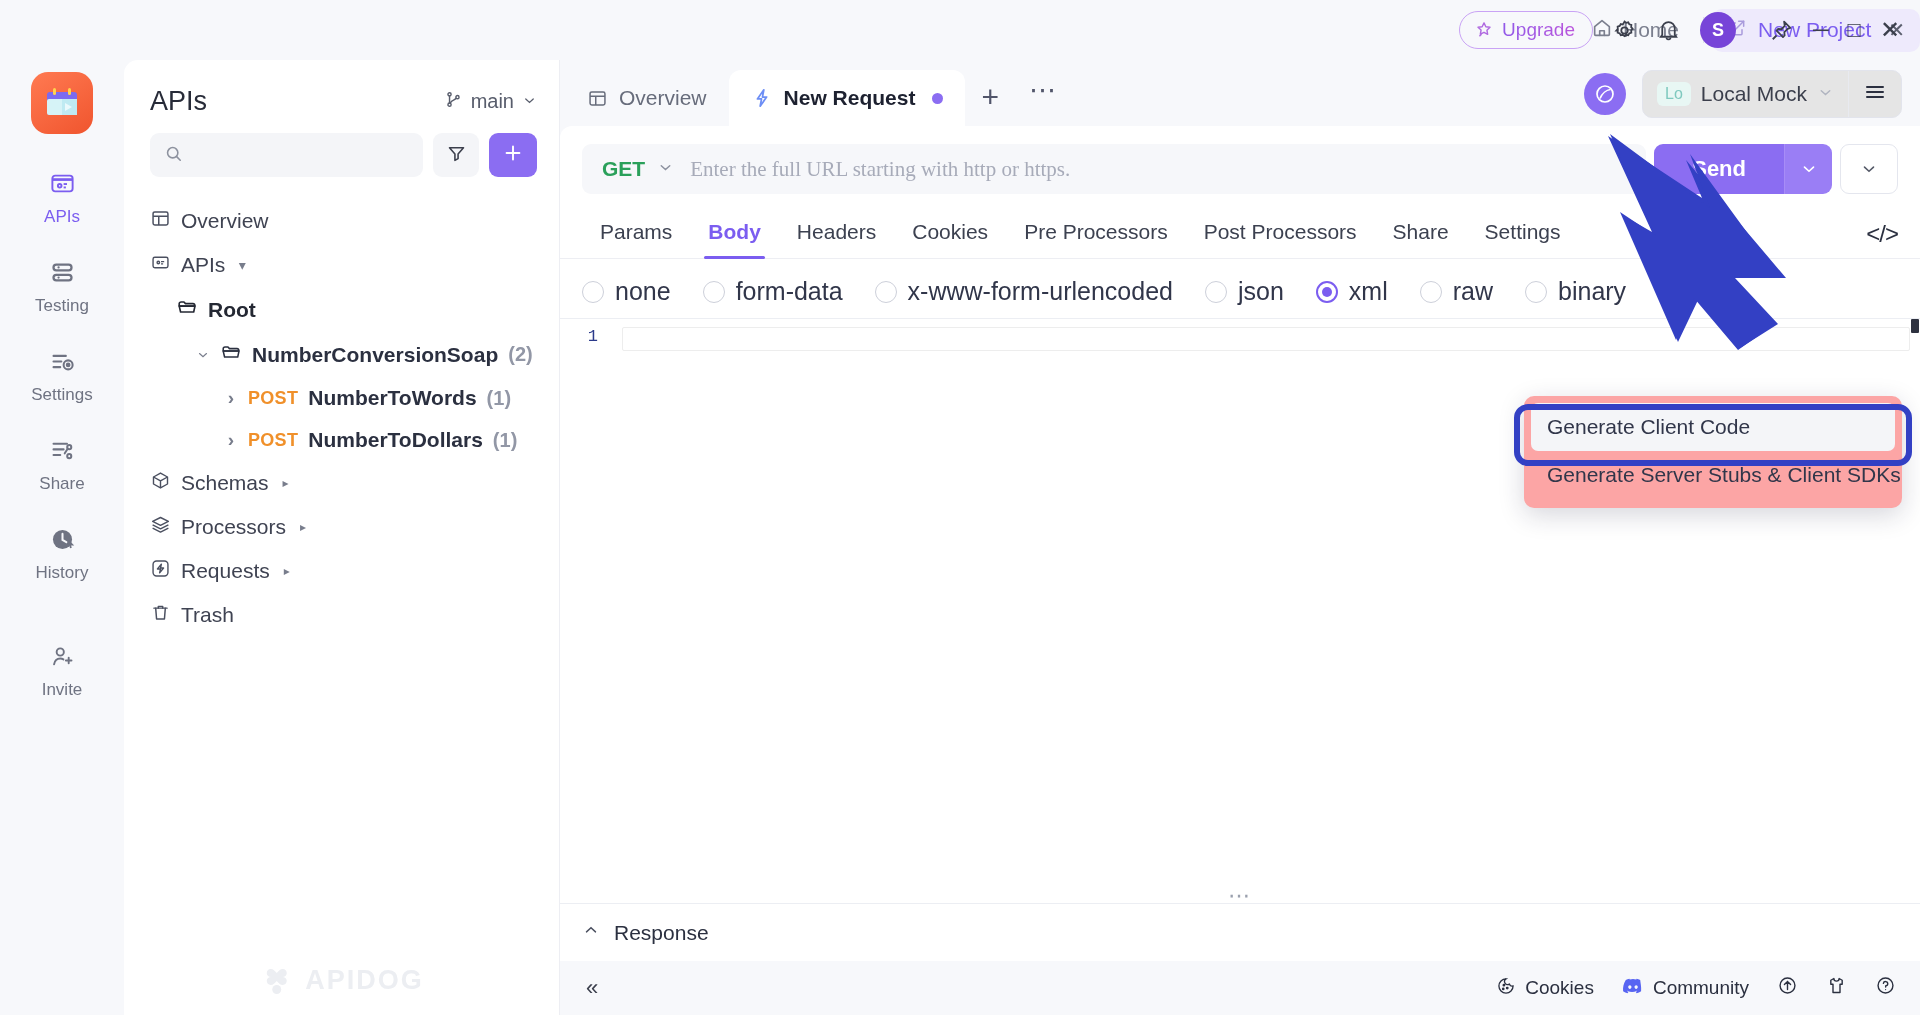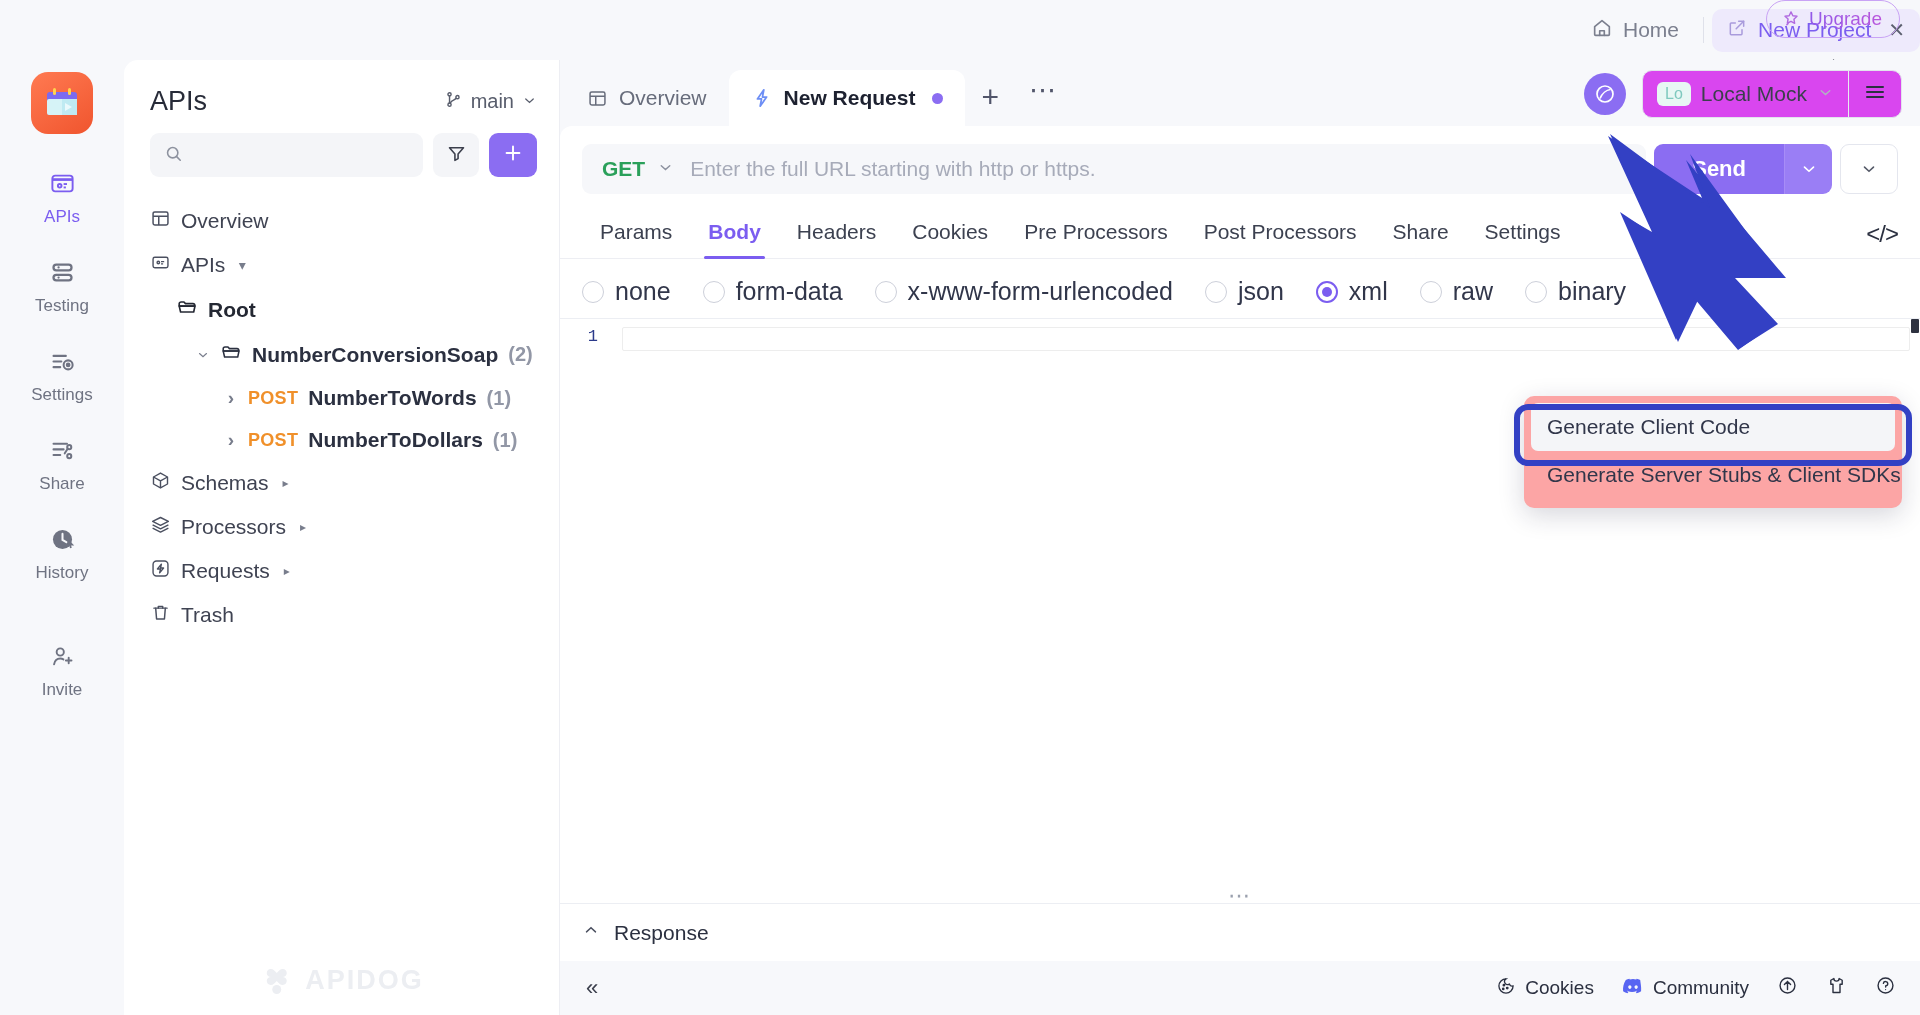--- a/index.html
+++ b/index.html
@@ -34,21 +34,21 @@
   }
   .tb-sep { width: 1px; height: 26px; background: #dfe1ea; margin: 0 8px; }
   .tb-proj {
     display: flex; align-items: center; gap: 11px;
     padding: 9px 15px; border-radius: 10px;
     background: #eeeafc; color: #7b5df0; font-size: 21px; cursor: pointer;
   }
   .tb-proj .closex { color: #5b5f6e; font-size: 20px; margin-left: 6px; }
   .tb-right {
     position: absolute; right: 20px; top: 0; height: 60px;
-    display: flex; align-items: center; gap: 19px; flex-direction: column;
+    display: flex; align-items: center; gap: 19px;
   }
   .upgrade {
     display: flex; align-items: center; gap: 8px;
     border: 1.6px solid #c9a3f5; border-radius: 20px;
     padding: 7px 17px 7px 14px; font-size: 19px;
     background: linear-gradient(90deg,#7b5df0,#c354d9);
     -webkit-background-clip: text; background-clip: text; color: transparent;
     cursor: pointer;
   }
   .upgrade svg { flex: 0 0 auto; }
@@ -164,21 +164,21 @@
   .reqtabs-right {
     position: absolute; right: 18px; top: 10px;
     display: flex; align-items: center; gap: 16px;
   }
   .globe {
     width: 42px; height: 42px; border-radius: 50%; background: #8b6df2;
     display: flex; align-items: center; justify-content: center; cursor: pointer;
   }
   .envbox {
     display: flex; align-items: stretch; border: 1px solid #e2e4ec;
-    border-radius: 10px; background: #d946ef; height: 48px; overflow: hidden;
+    border-radius: 10px; background: #e5e5e5; height: 48px; overflow: hidden;
   }
   .envsel {
     display: flex; align-items: center; gap: 10px; padding: 0 14px; cursor: pointer;
   }
   .envchip {
     background: #e8f7f4; color: #7fc9bf; border-radius: 6px;
     font-size: 16px; padding: 3px 8px;
   }
   .envname { font-size: 21px; color: #3b3f4c; }
   .envdiv { width: 1px; background: #e8eaf0; }
@@ -195,21 +195,21 @@
     display: flex; align-items: center;
   }
   .methodsel {
     display: flex; align-items: center; gap: 12px; padding: 0 16px 0 20px;
     color: #2aa05a; font-weight: 700; font-size: 21px; cursor: pointer;
   }
   .methodsel .chev { color: #8c919f; font-weight: 400; }
   .urlinput {
     flex: 1; border: 0; background: transparent; outline: none;
     font-size: 21px; color: #6d28d9; padding-right: 16px;
-    font-family: Liberation Sans, sans-serif;
+    font-family: Liberation Serif, serif;
   }
   .urlinput::placeholder { color: #a7abb9; }
   .sendwrap { display: flex; align-items: stretch; border-radius: 9px; overflow: hidden; }
   .sendbtn {
     background: #8b6df2; color: #fff; font-size: 22px; font-weight: 600;
     padding: 0 38px; display: flex; align-items: center; cursor: pointer; height: 50px;
   }
   .sendcaret {
     background: #9a7ef5; width: 48px; display: flex; align-items: center;
     justify-content: center; cursor: pointer; color: #fff; height: 50px;

